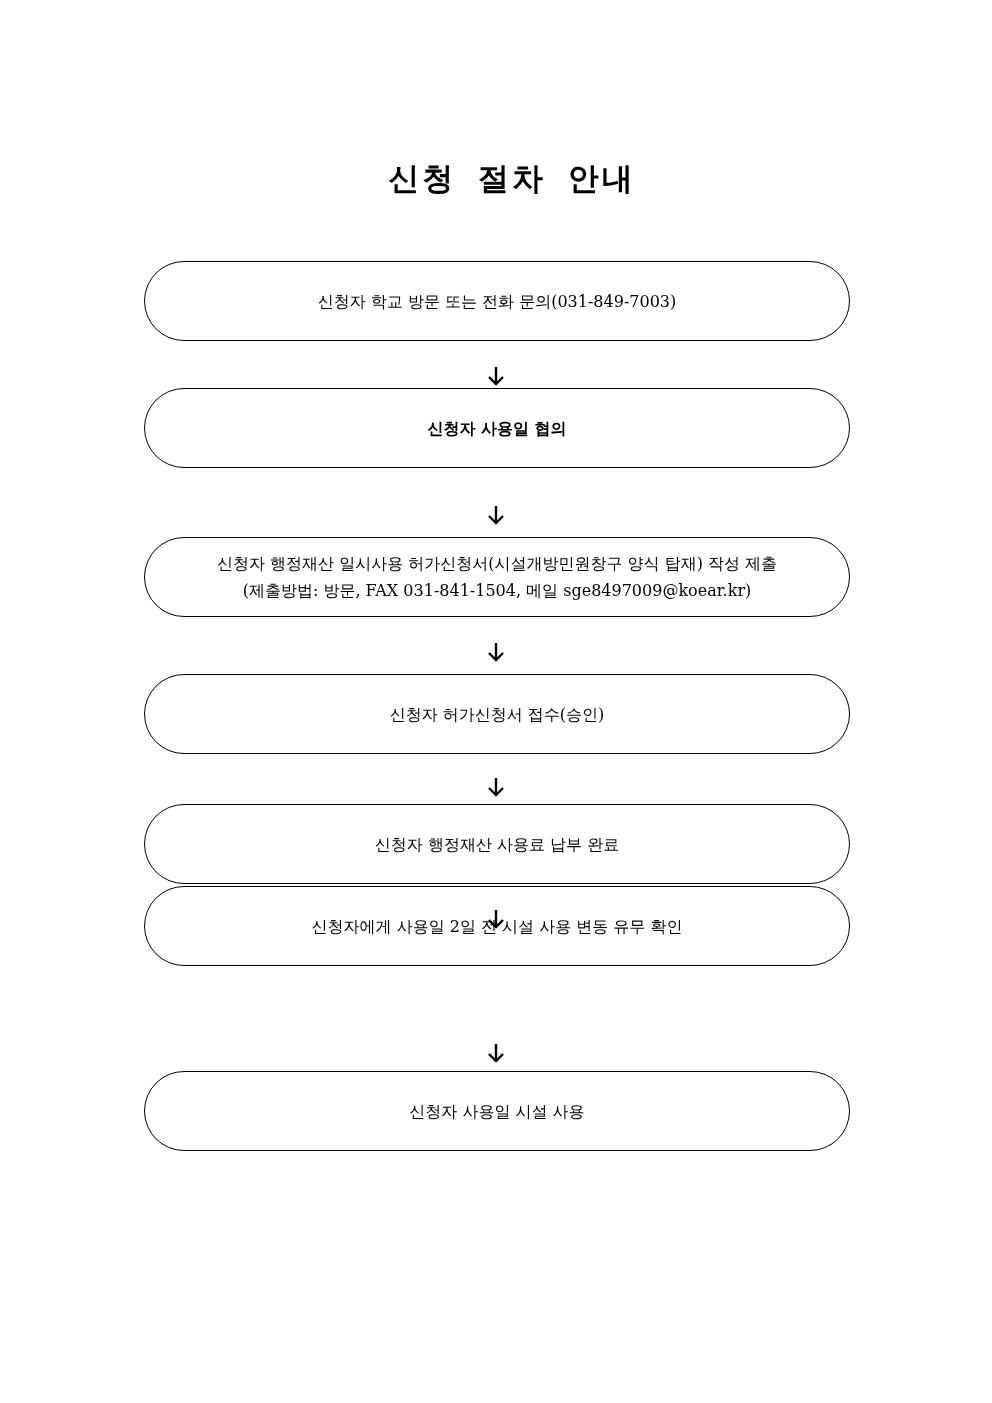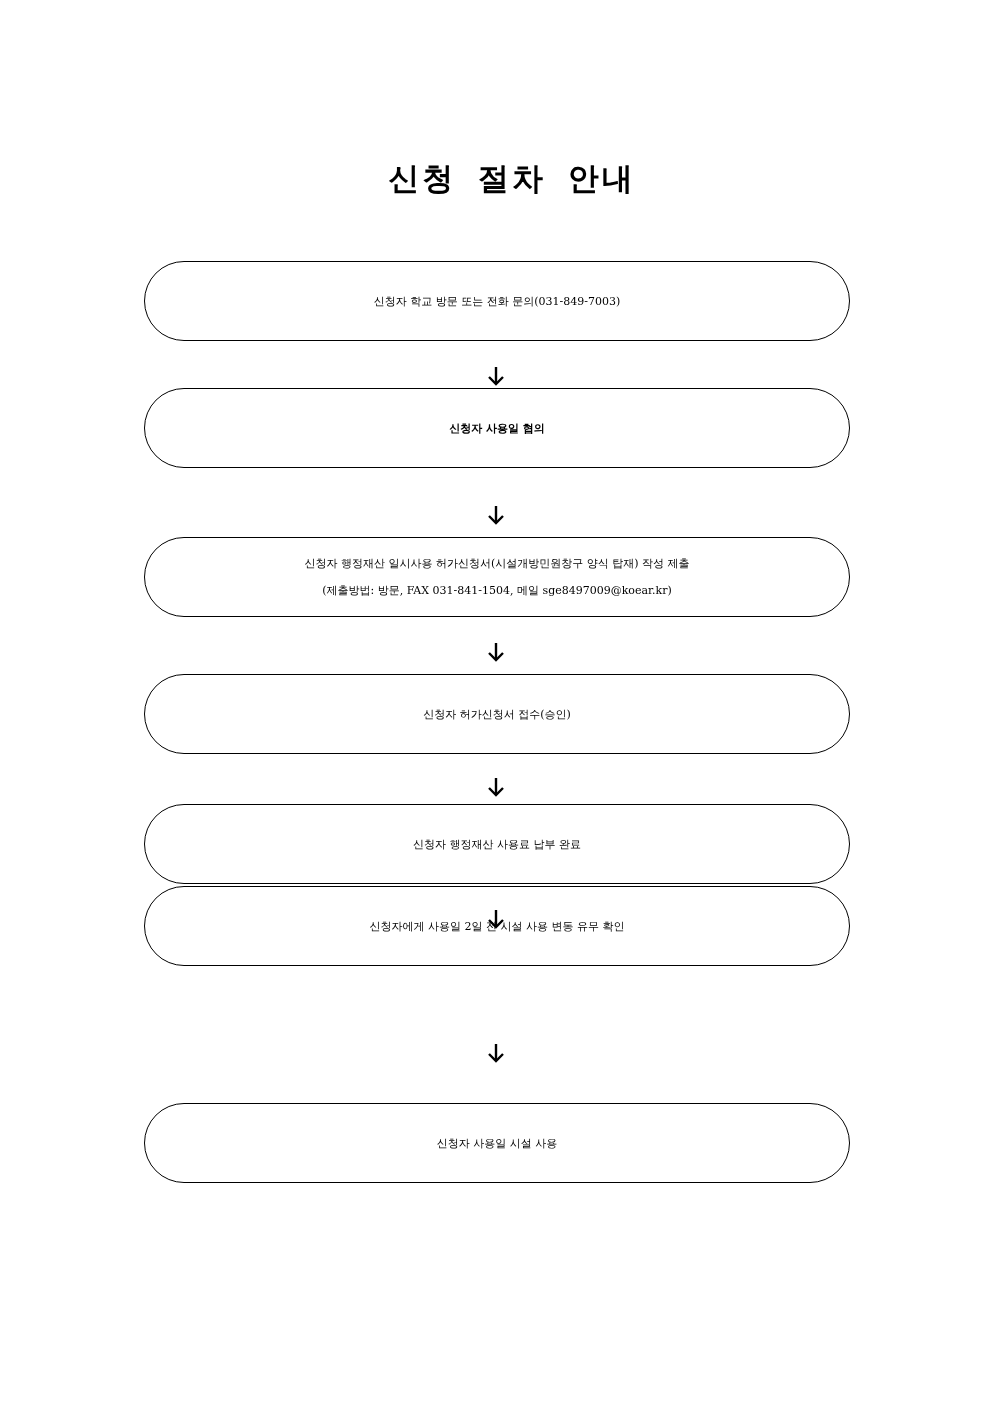--- a/index.html
+++ b/index.html
@@ -4,21 +4,21 @@
 <style>
   html, body { margin: 0; padding: 0; background: #ffffff; }
   body { width: 992px; height: 1403px; position: relative; overflow: hidden;
          font-family: "DejaVu Serif", "Liberation Serif", serif; color: #000; }
   .title { position: absolute; top: 158px; left: 16px; width: 992px; text-align: center;
            font-family: "DejaVu Sans", "Liberation Sans", sans-serif; font-weight: bold;
            font-size: 31px; letter-spacing: 3px; word-spacing: 8px; }
   .box { position: absolute; left: 144px; width: 706px; height: 80px;
          border: 1.3px solid #000; border-radius: 42px; box-sizing: border-box;
          display: flex; flex-direction: column; align-items: center; justify-content: center;
-         font-size: 11px; line-height: 27px; text-align: center; }
+         font-size: 16px; line-height: 27px; text-align: center; }
   .arrow { position: absolute; left: 484px; width: 24px; height: 22px; }
   .arrow svg { width: 24px; height: 22px; display: block; }
 </style>
 </head>
 <body>
 
 <div class="title">신청 절차 안내</div>
 
 <div class="box" style="top:261px;">
   <div>신청자 학교 방문 또는 전화 문의(031-849-7003)</div>
@@ -74,15 +74,15 @@
 <div class="box" style="top:886px;">
   <div>신청자에게 사용일 2일 전 시설 사용 변동 유무 확인</div>
 </div>
 <div class="arrow" style="top:1042px;">
   <svg viewBox="0 0 24 22">
       <line x1="12" y1="2" x2="12" y2="19" stroke="#000" stroke-width="2.4"></line>
       <polyline points="5,12 12,19 19,12" fill="none" stroke="#000" stroke-width="2.4"></polyline>
     </svg>
 </div>
 
-<div class="box" style="top:1103px;">
+<div class="box" style="top:1071px;">
   <div>신청자 사용일 시설 사용</div>
 </div>
 
 </body></html>

